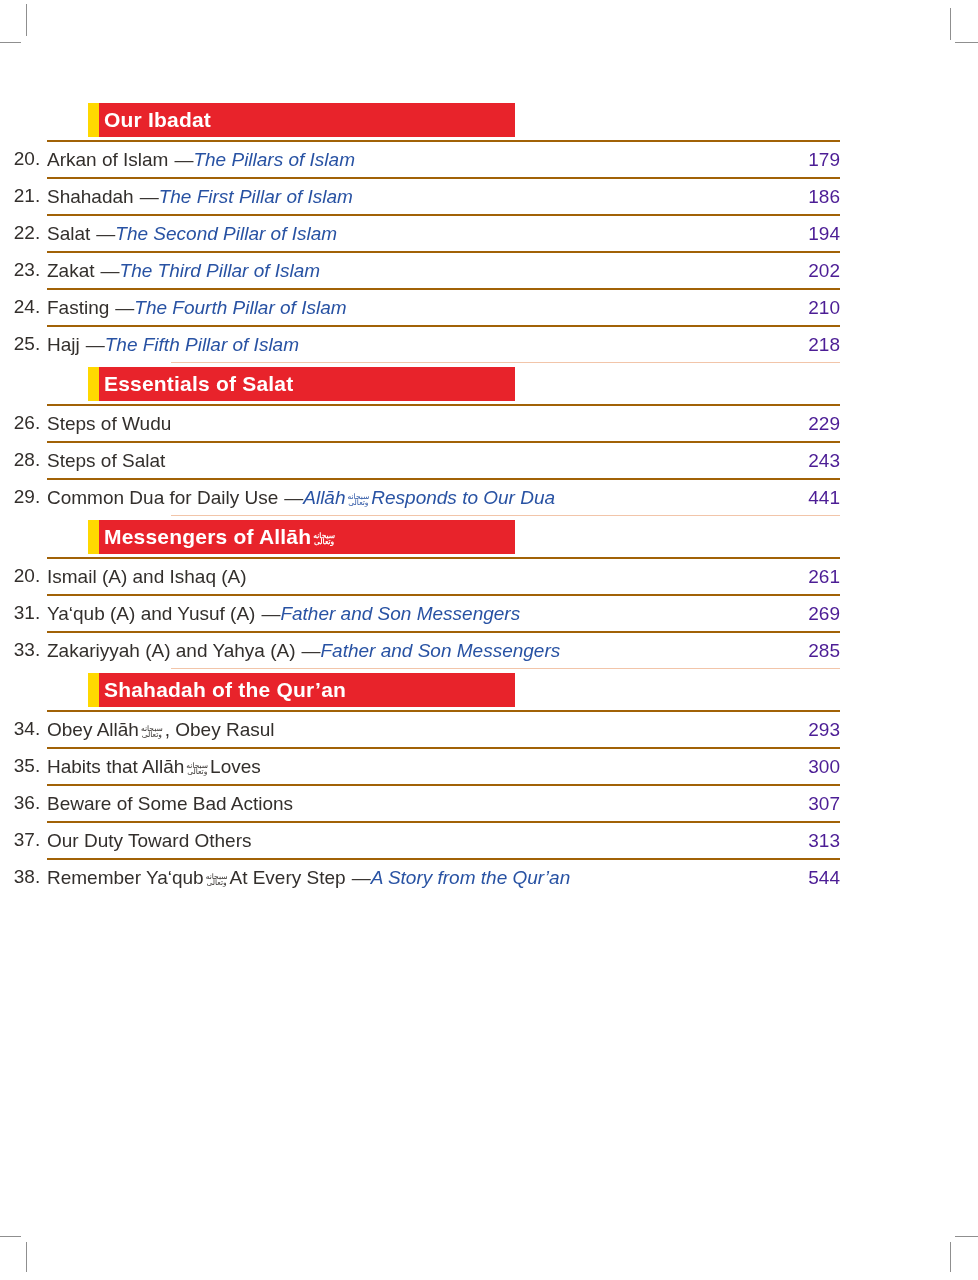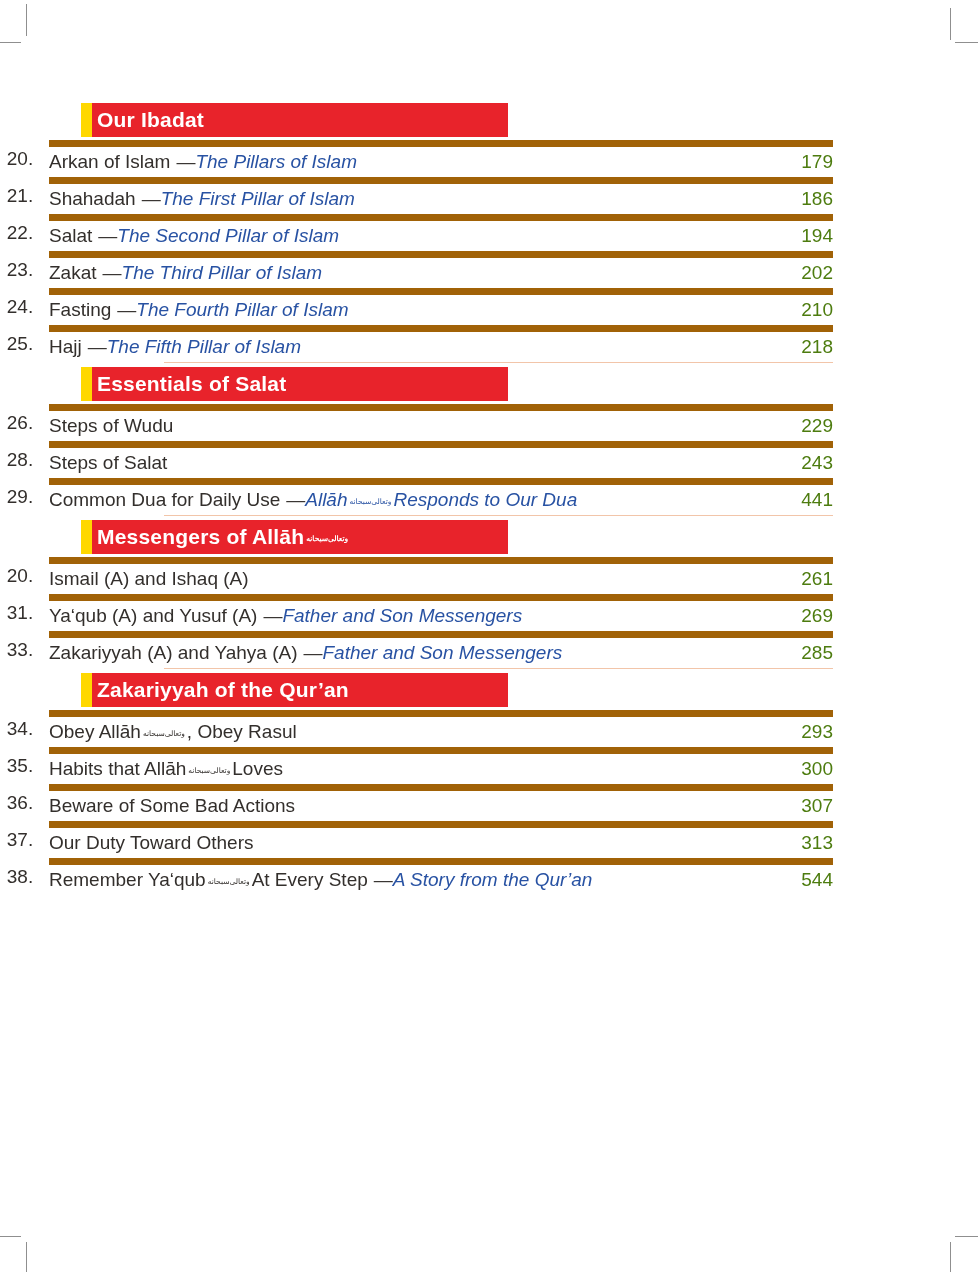--- a/index.html
+++ b/index.html
@@ -15,20 +15,21 @@
   }
   
   .crop{position:absolute;background:#8f8f8f;}
   .crop.v{width:1px;height:32px;}
   .crop.h{height:1px;}
 
   
   .content{
     position:absolute;left:0;top:103px;width:833px;
     color:#332f2c;
+    padding-left:7px;
   }
 
   
   .bar-row{
     display:flex;height:34px;
     margin-left:81px;width:427px;
   }
   .accent{width:11px;flex:none;background:#ffd800;}
   .bar{
     flex:1;background:#e8232b;color:#ffffff;
@@ -50,33 +51,33 @@
   .row{
     display:flex;align-items:center;
     height:37px;box-sizing:border-box;
     font-size:19px;
   }
   .num{
     flex:none;width:40px;text-align:center;
     color:#332f2c;
   }
   .body{
-    flex:1;min-width:0;margin-left:9px;
+    flex:1;min-width:0;
     align-self:stretch;
     display:flex;align-items:center;
-    border-top:7px solid #a16207;
+    border-top:2px solid #a16207;
     white-space:nowrap;
   }
   .dash{color:#3a3633;margin-left:6px;}
   .sub{color:#2852a3;font-style:italic;}
-  .page-num{margin-left:auto;text-align:right;color:#4d7c0f;}
+  .page-num{margin-left:auto;text-align:right;color:#4c1d95;}
 
   
   .hon{
-    display:inline-flex;flex-direction:row;align-items:center;
+    display:inline-flex;flex-direction:column;align-items:center;
     font-size:7.5px;line-height:6px;font-style:normal;
     margin:0 2px;transform:translateY(2px);
   }
 </style>
 </head>
 <body>
 
 <div class="page">
 
   <div class="crop v" style="left:26px;top:4px;"></div>
@@ -230,21 +231,21 @@
               <span class="page-num">285</span>
             </span>
           </div>
         </div>
       </section>
       <section class="section">
         <div class="pre-bar-line"></div>
         <div class="bar-row">
           <span class="accent"></span>
           <div class="bar">
-            <span>Zakariyyah of the Qur’an</span>
+            <span>Shahadah of the Qur’an</span>
           </div>
         </div>
         <div class="rows">
           <div class="row">
             <span class="num">34.</span>
             <span class="body">
               <span>Obey Allāh</span>
               <span class="hon">
                 <span>سبحانه</span>
                 <span>وتعالى</span>

